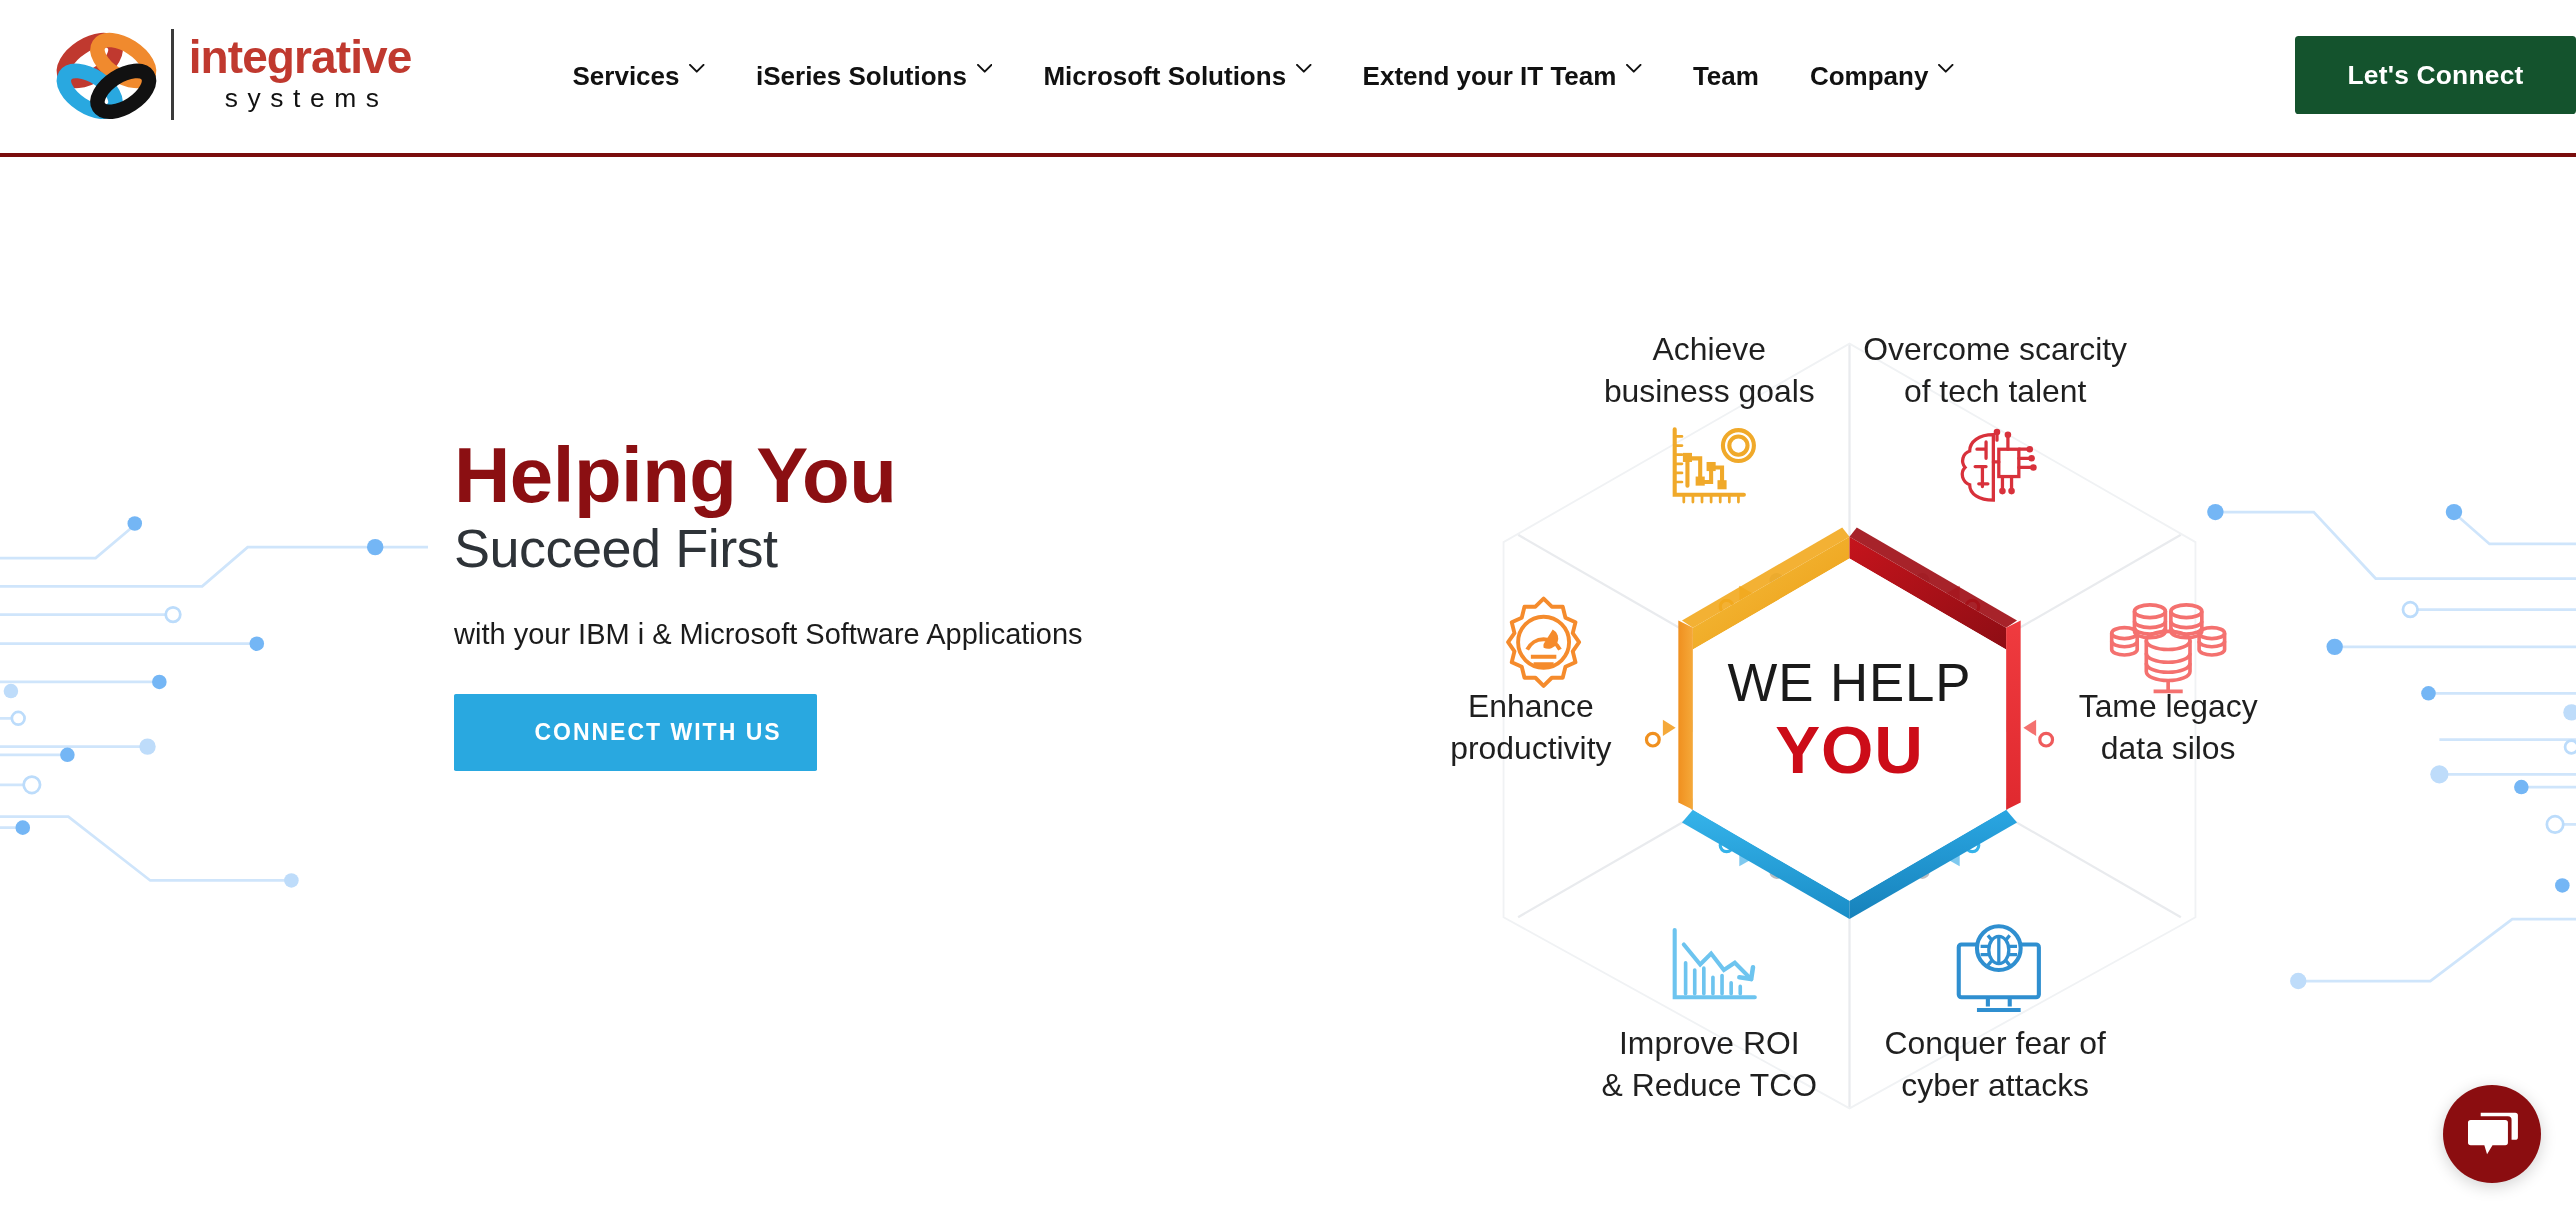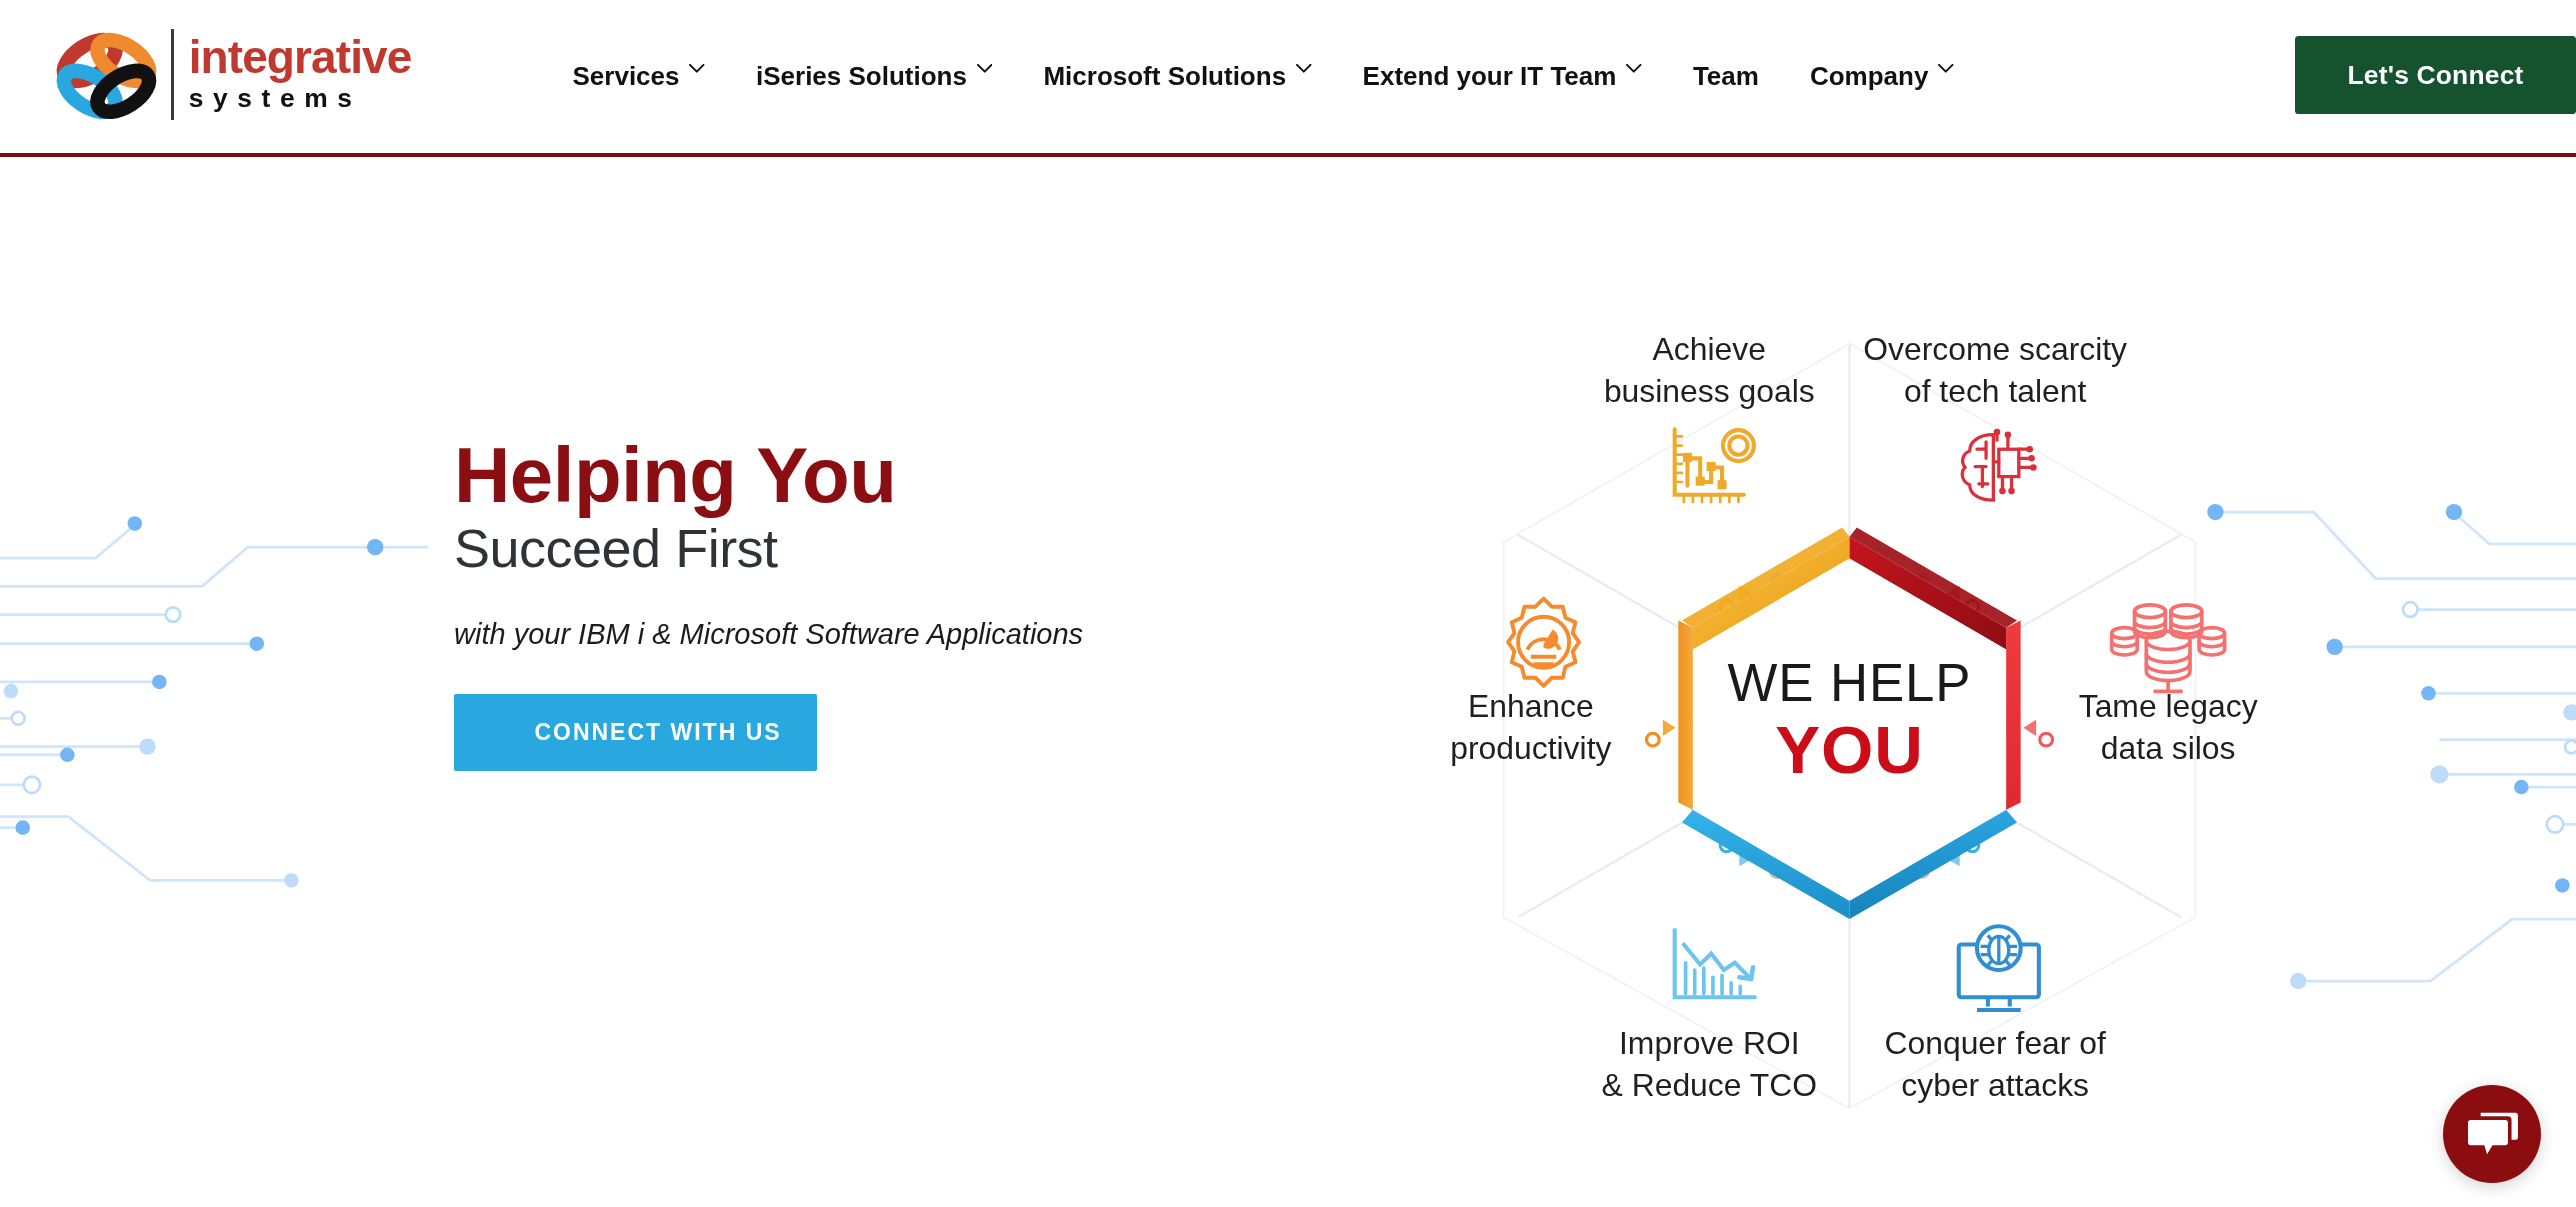--- a/index.html
+++ b/index.html
@@ -26,22 +26,22 @@
   .logo-divider {
     width: 3.6px; height: 91px; background: #3b3b3b;
     margin: 0 14.6px 0 5.5px;
   }
   .logo-text { display: flex; flex-direction: column; justify-content: center; }
   .logo-word1 {
     font-size: 46px; font-weight: bold; color: #c0392f;
     line-height: 1.04; letter-spacing: -0.9px;
   }
   .logo-word2 {
-    font-size: 26.4px; font-weight: bold; color: #111111;
-    letter-spacing: 9.6px; line-height: 1.25;
+    font-size: 26.4px; font-weight: normal; color: #111111;
+    letter-spacing: 9.6px; line-height: 1.25; margin-left: 36px;
   }
 
   .nav {
     position: absolute; left: 547px; top: 0; height: 152px;
     display: flex; align-items: center; gap: 0;
   }
   .nav-item {
     display: flex; align-items: flex-start; gap: 10px;
     font-size: 26px; font-weight: bold; color: #111111;
     padding: 9px 25.5px; cursor: pointer; white-space: nowrap;
@@ -74,21 +74,21 @@
   }
   .headline-1 {
     font-size: 78px; font-weight: bold; color: #8b0f12;
     line-height: 1.06; letter-spacing: -0.5px;
   }
   .headline-2 {
     font-size: 54px; font-weight: normal; color: #2e3338;
     line-height: 1.10; letter-spacing: -0.5px; margin-top: 2.7px;
   }
   .subhead {
-    margin-top: 39px; font-size: 29px; color: #1b1b1b; font-weight: normal; font-style: italic;
+    margin-top: 39px; font-size: 29px; color: #1b1b1b; font-weight: normal;
   }
   .cta-btn {
     margin-top: 43px; width: 363px; height: 77px;
     background: #29a8e0; border: none; border-radius: 1.8px;
     color: #ffffff; font-size: 23px; font-weight: bold;
     letter-spacing: 2px; cursor: pointer;
     font-family: "Liberation Sans", sans-serif;
     padding-left: 45px;
   }
 

